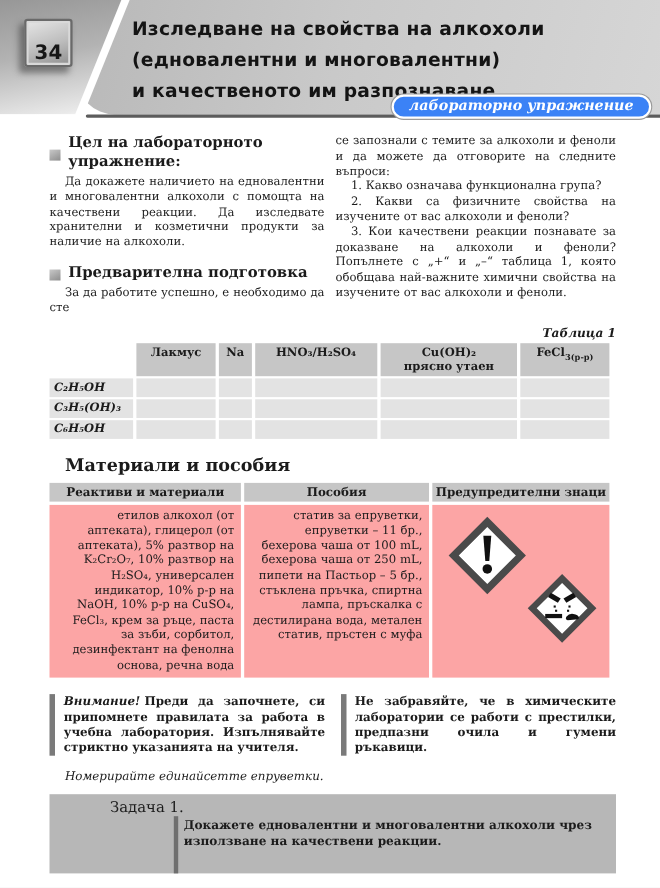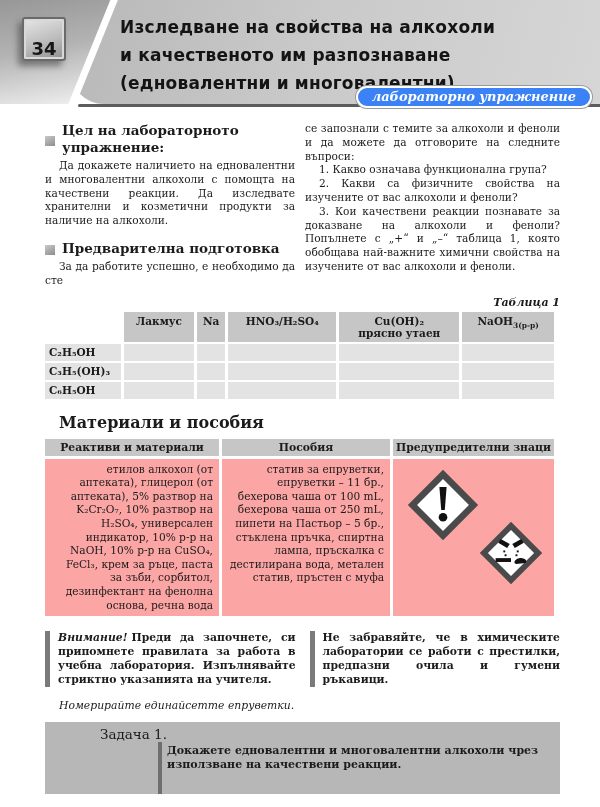--- a/index.html
+++ b/index.html
@@ -61,21 +61,21 @@
   .indent{text-indent:14px;}
   
   .caption{font-size:11px;font-weight:bold;font-style:italic;text-align:right;margin:8px 0 1px 0;}
   table.t1{border-collapse:separate;border-spacing:3px 2px;width:100%;margin-left:-3px;}
   table.t1 th{
     background:#c6c6c6;font-size:10.5px;font-weight:bold;text-align:center;
     padding:3px 2px;line-height:12px;vertical-align:top;
   }
   table.t1 th.empty{background:transparent;}
   table.t1 td{background:#e3e3e3;height:15px;font-size:10.5px;padding:1px 4px;}
-  table.t1 td.lbl{font-weight:bold;white-space:nowrap;}
+  table.t1 td.lbl{font-weight:bold;white-space:nowrap;font-style:italic;}
   table.t1 sub{font-size:7.5px;}
   
   .mat-head{font-weight:bold;font-size:16px;margin:12px 0 4px 14px;}
   table.mat{border-collapse:separate;border-spacing:3px;width:100%;margin-left:-3px;table-layout:fixed;}
   table.mat th{background:#c6c6c6;font-size:10.8px;font-weight:bold;text-align:center;padding:2px;}
   table.mat td{background:#fca5a5;font-size:10.6px;line-height:13.6px;vertical-align:top;padding:4px 6px;text-align:right;}
   td.warn-cell{position:relative;}
   .diamond1{position:absolute;left:14px;top:10px;}
   .diamond2{position:absolute;left:86px;top:62px;}
   
@@ -101,22 +101,22 @@
   <div class="hdr">
     <div class="hdr-banner"></div>
     <div class="hdr-left"></div>
     <div class="hdr-stripe"></div>
     <div class="hdr-rule"></div>
     <div class="lesson-box">
       <span>34</span>
     </div>
     <div class="hdr-title">
       <div>Изследване на свойства на алкохоли</div>
+      <div>(едновалентни и многовалентни)</div>
       <div>и качественото им разпознаване</div>
-      <div>(едновалентни и многовалентни)</div>
     </div>
     <div class="hdr-badge">лабораторно упражнение</div>
   </div>
 
   <div class="content">
 
     <div class="two-col">
       <div class="col-l">
         <div class="sec-head">
           <span class="sq"></span>
@@ -150,21 +150,21 @@
       <thead>
         <tr>
           <th class="empty"></th>
           <th><span>Лакмус</span></th>
           <th><span>Na</span></th>
           <th><span>HNO₃/H₂SO₄</span></th>
           <th>
             <div>Cu(OH)₂</div>
             <div>прясно утаен</div>
           </th>
-          <th><span>NaOH</span><sub>3(р-р)</sub></th>
+          <th><span>FeCl</span><sub>3(р-р)</sub></th>
         </tr>
       </thead>
       <tbody>
         <tr>
           <td class="lbl">C₂H₅OH</td>
           <td></td>
             <td></td>
             <td></td>
             <td></td>
             <td></td>

